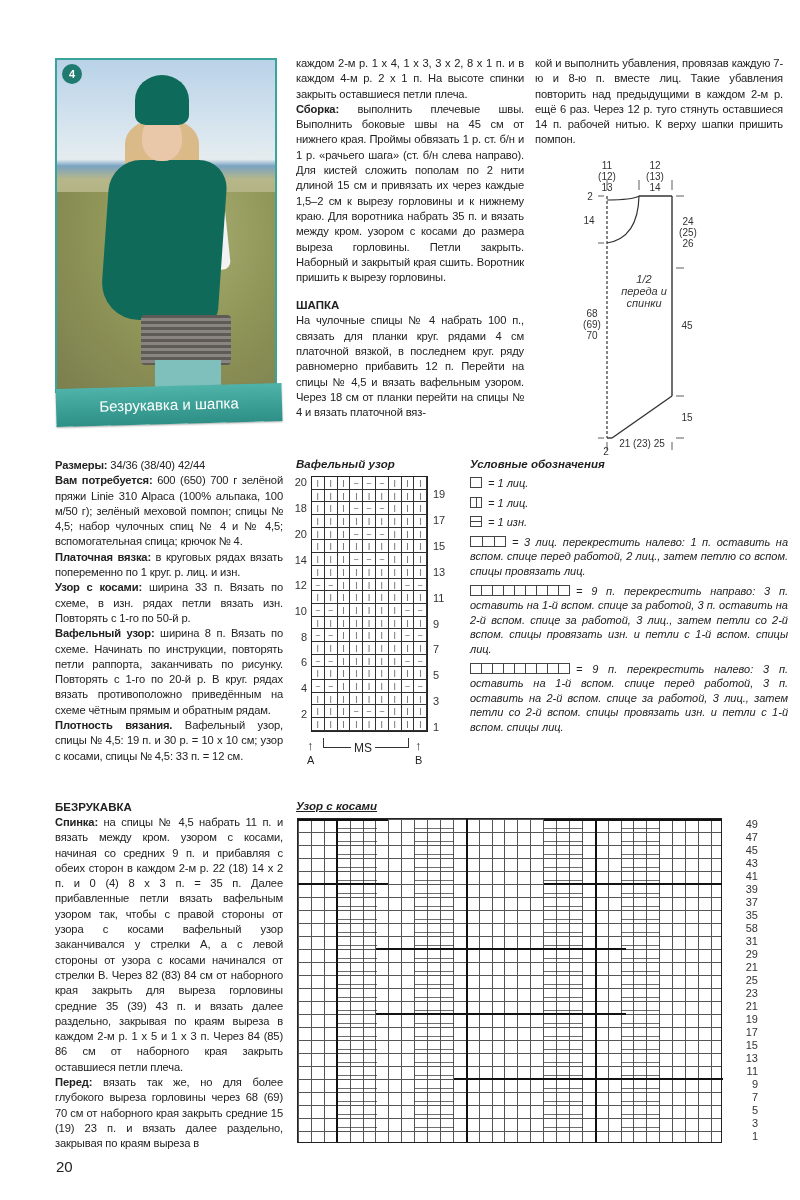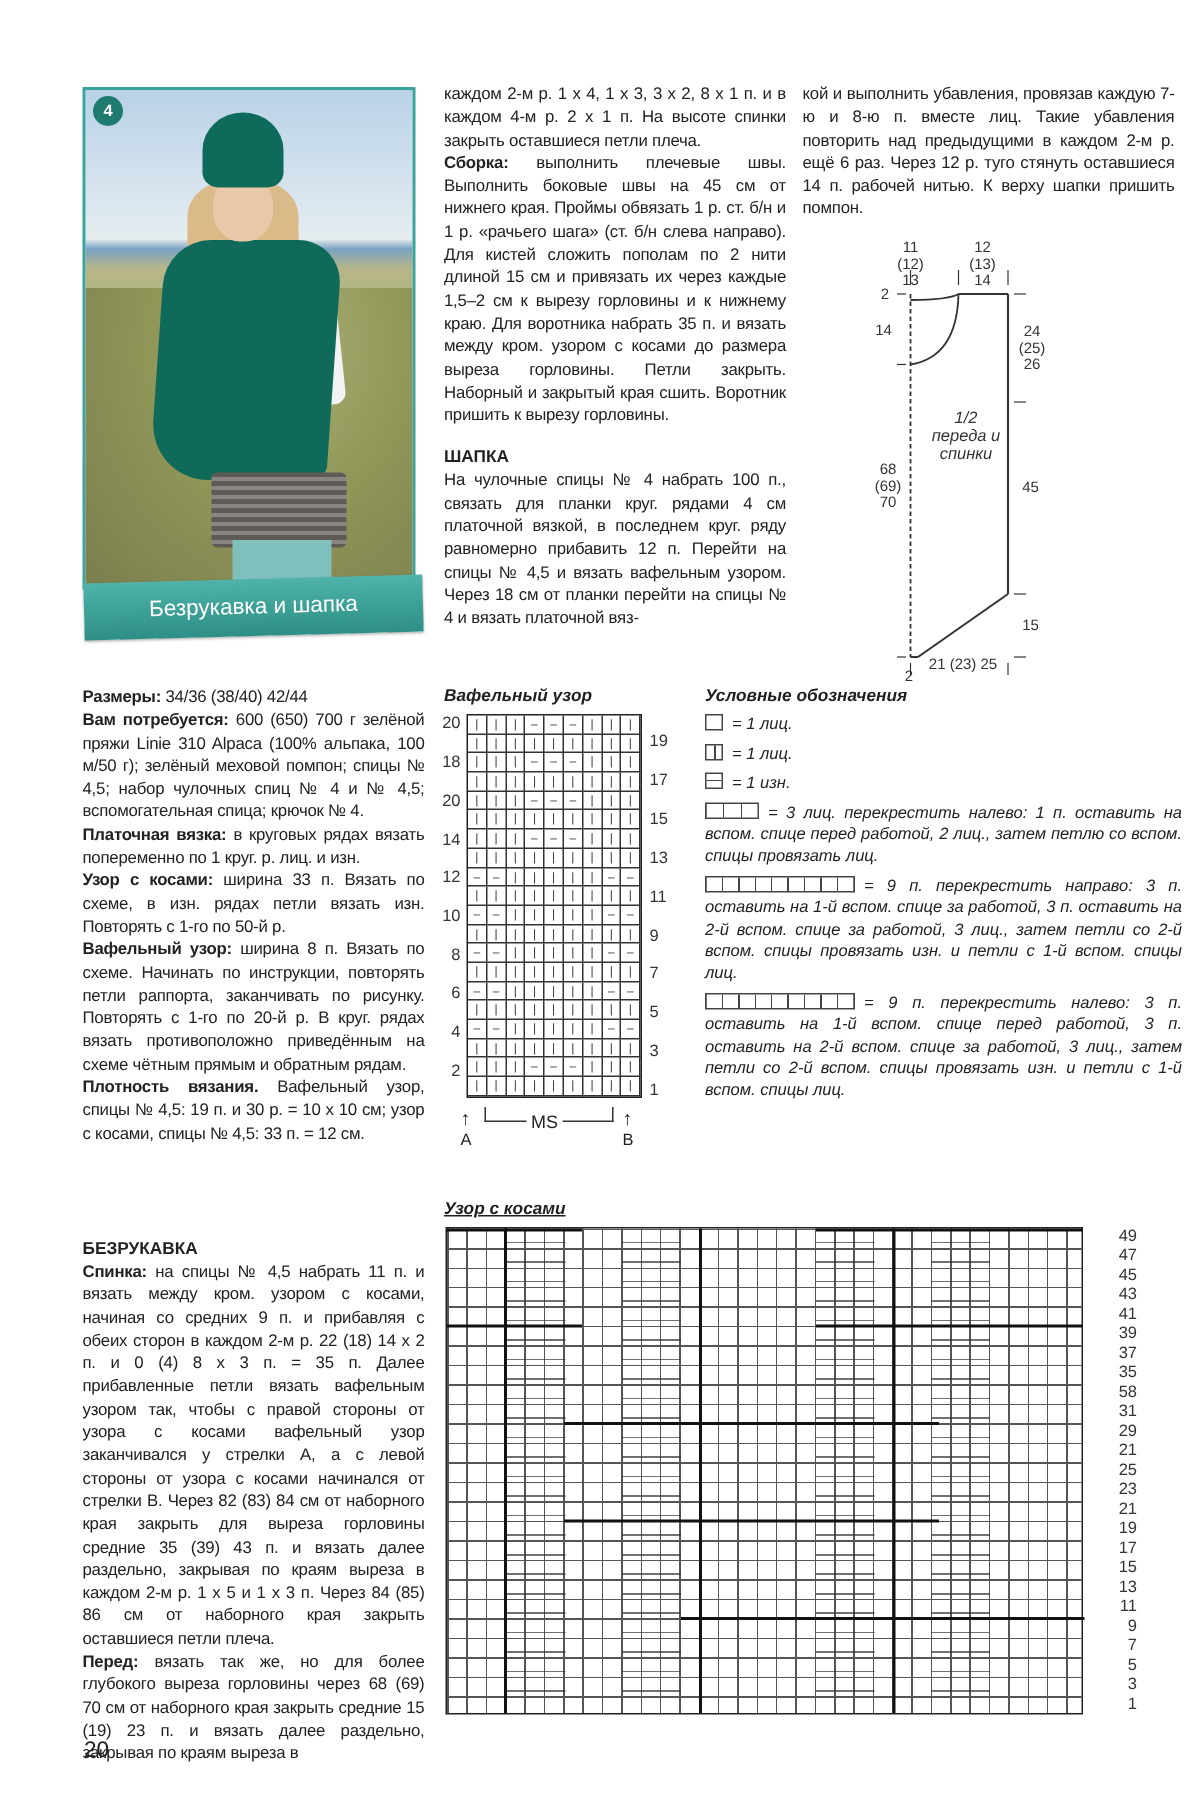--- a/index.html
+++ b/index.html
@@ -20,21 +20,21 @@
   #photo .hair { position: absolute; left: 68px; top: 60px; width: 74px; height: 60px; background: #d9b57c; border-radius: 40% 40% 30% 30%; opacity: .9; }
   #photo .skirt { position: absolute; left: 84px; top: 255px; width: 90px; height: 50px; background: repeating-linear-gradient(180deg, #5e5a55 0 3px, #8a8580 3px 6px); border-radius: 4px; }
   #photo .legs { position: absolute; left: 98px; top: 300px; width: 66px; height: 35px; background: #7fc0bd; }
   #photo .arm-l { position: absolute; left: 54px; top: 130px; width: 20px; height: 90px; background: #f2f2f2; border-radius: 8px; transform: rotate(6deg); }
   #photo .arm-r { position: absolute; left: 150px; top: 130px; width: 20px; height: 80px; background: #f2f2f2; border-radius: 8px; transform: rotate(-6deg); }
   #badge-num { position: absolute; left: 62px; top: 64px; width: 20px; height: 20px; border-radius: 50%; background: #1f7a70; color: #fff; font-size: 11px; font-weight: bold; text-align: center; line-height: 20px; z-index: 3; }
   #caption { position: absolute; left: 56px; top: 386px; width: 226px; height: 38px; background: linear-gradient(180deg, #4fb3aa, #2d8f86); color: #fff; font-size: 15px; line-height: 38px; text-align: center; transform: rotate(-1.5deg); box-shadow: 0 1px 2px rgba(0,0,0,.3); z-index: 3; }
 
   
   #col-left-top { position: absolute; left: 55px; top: 458px; width: 228px; }
-  #col-left-bot { position: absolute; left: 55px; top: 800px; width: 228px; margin-top: 26px; }
+  #col-left-bot { position: absolute; left: 55px; top: 800px; width: 228px; }
   #col-mid { position: absolute; left: 296px; top: 56px; width: 228px; }
   #col-right-top { position: absolute; left: 535px; top: 56px; width: 248px; }
 
   
   #schematic { position: absolute; left: 580px; top: 158px; width: 130px; height: 300px; }
   .dimtxt { position: absolute; font-size: 10px; line-height: 11px; color: #333; text-align: center; }
 
   
   #waffle-title { position: absolute; left: 296px; top: 458px; font-size: 11.5px; font-weight: bold; font-style: italic; }
   #waffle { position: absolute; left: 311px; top: 476px; }

